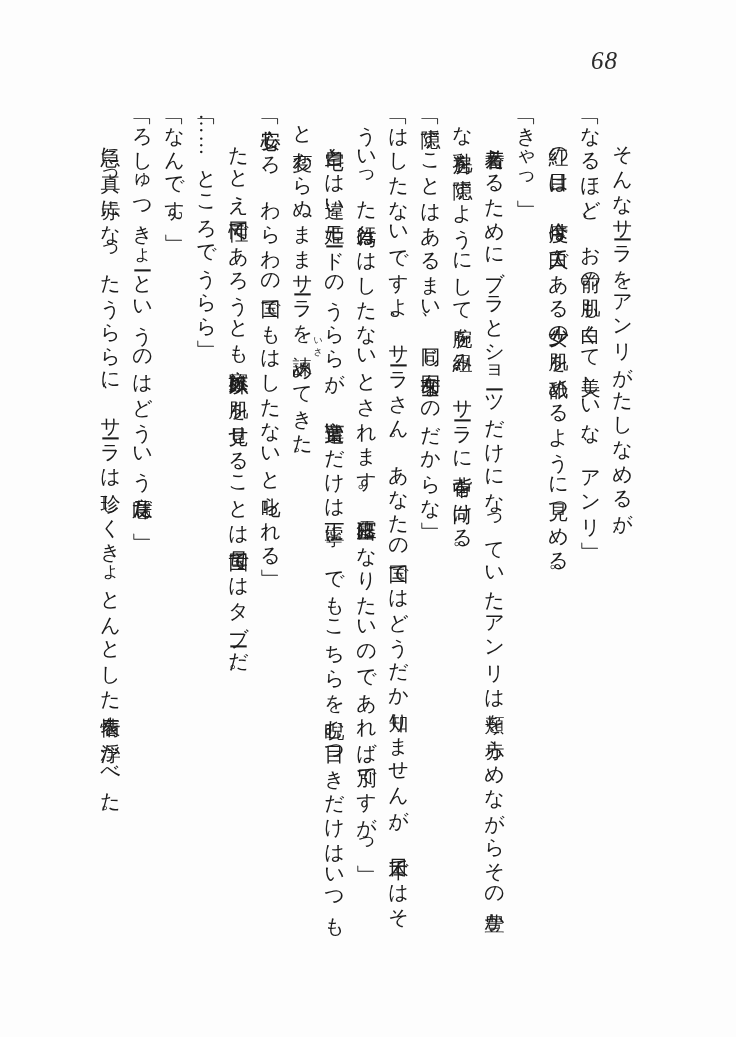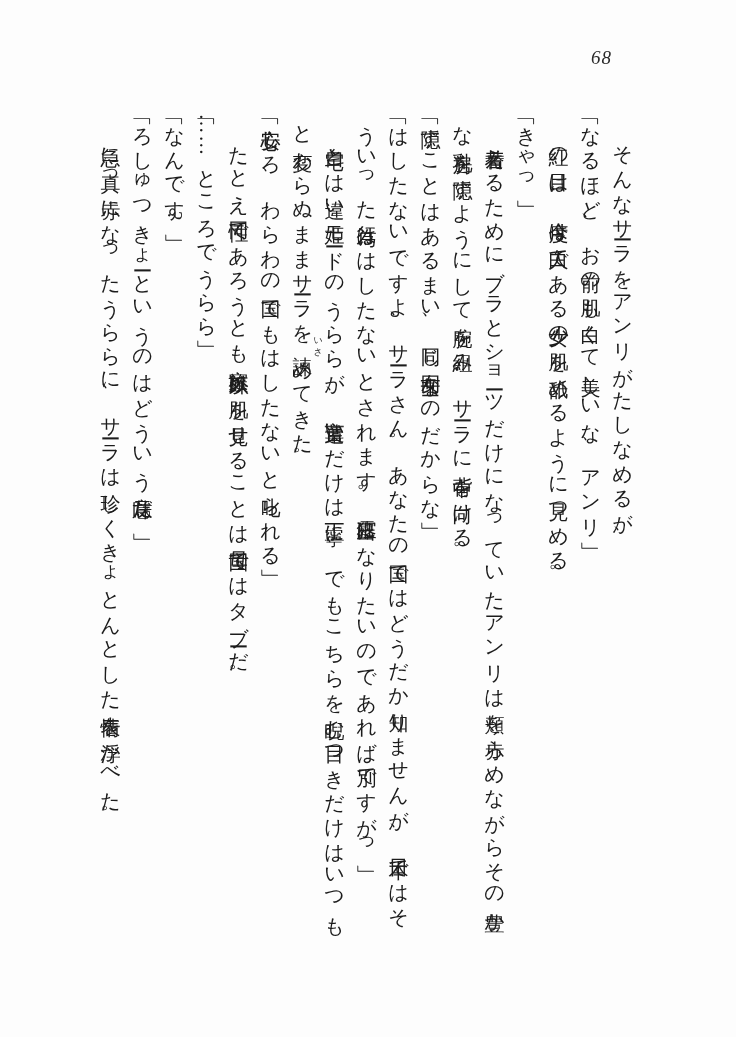--- a/index.html
+++ b/index.html
@@ -16,21 +16,21 @@
   .book-page {
     position: relative;
     width: 736px;
     height: 1037px;
     background: #fdfdfd;
   }
   .page-number {
     position: absolute;
     top: 47px;
     left: 591px;
-    font-size: 19px;
+    font-size: 25px;
     font-style: italic;
     color: #2b2b2b;
     letter-spacing: 1px;
   }
   .text-block {
     position: absolute;
     top: 112px;
     right: 97px;
     height: 827px;
     writing-mode: vertical-rl;

